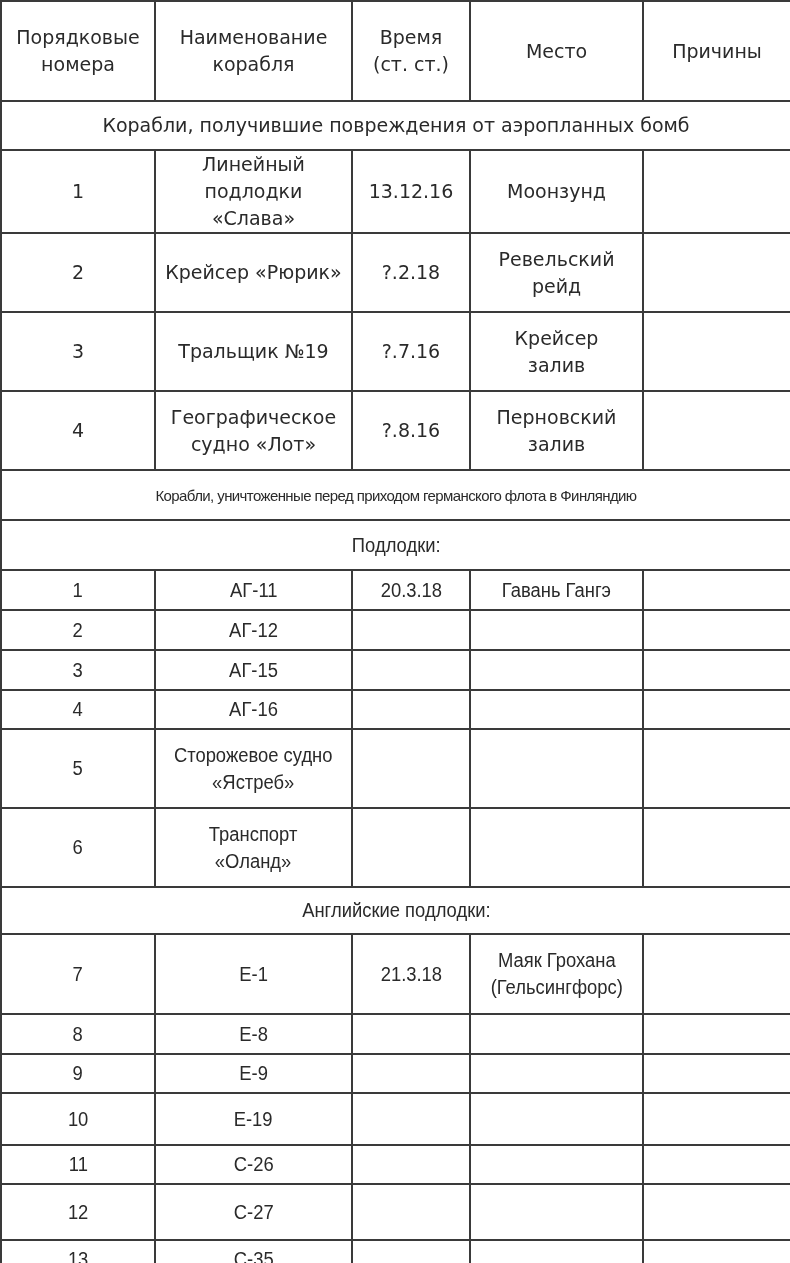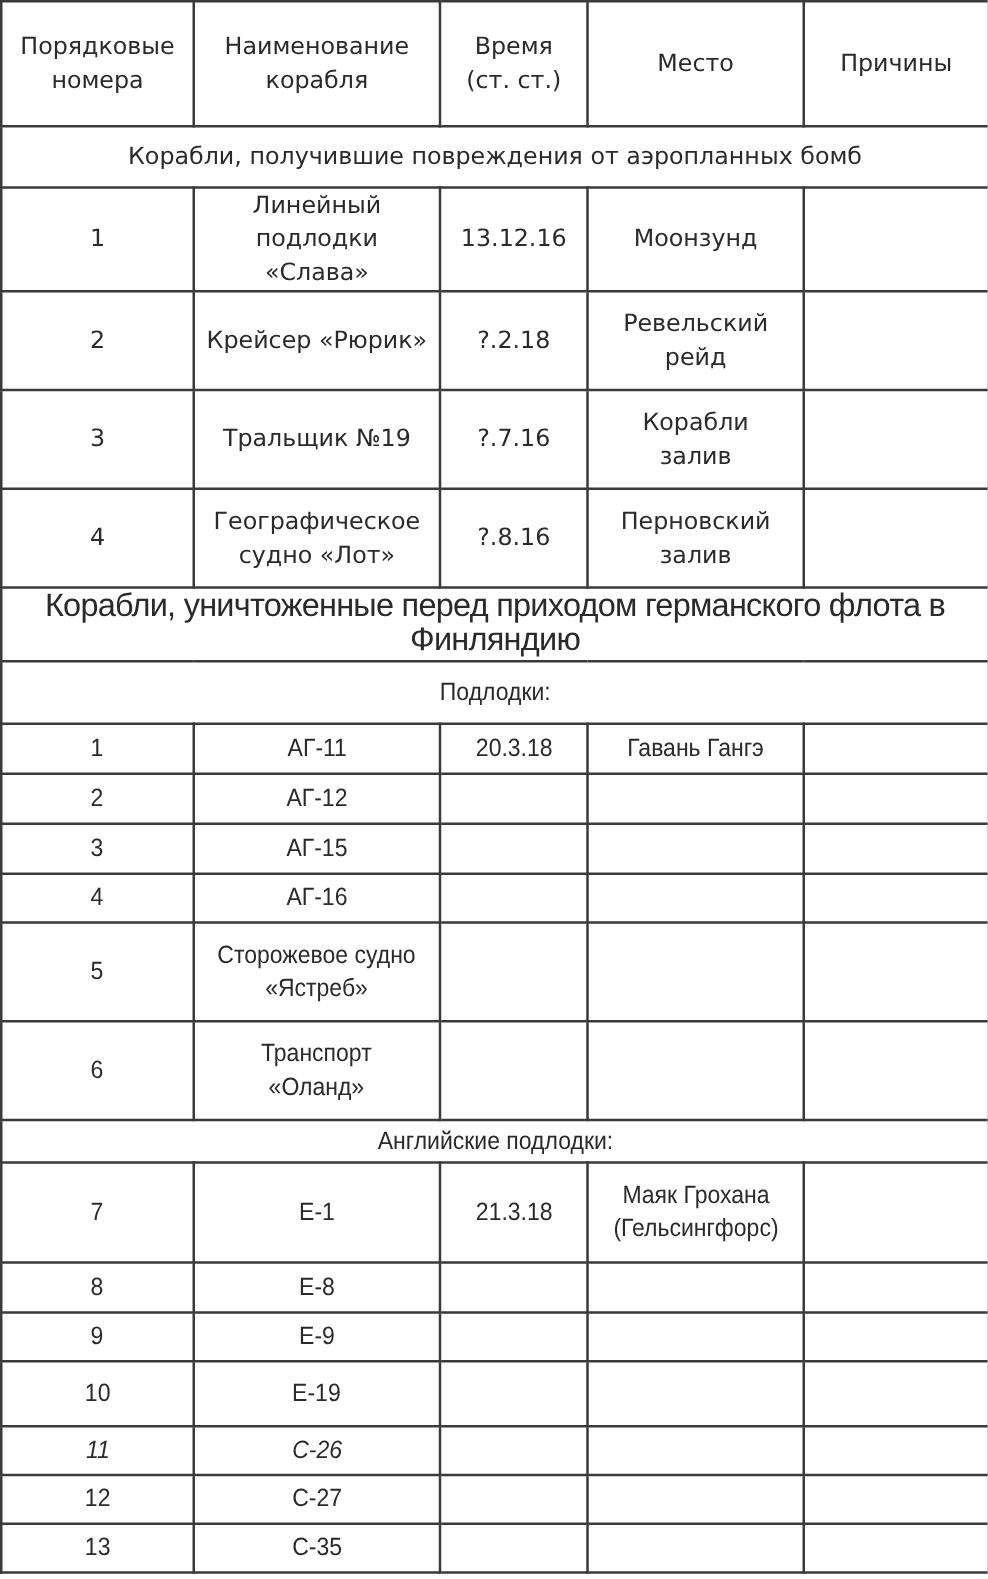--- a/index.html
+++ b/index.html
@@ -59,34 +59,34 @@
         <td><span>2</span></td>
         <td><span><span>Крейсер «Рюрик»</span></span></td>
         <td><span>?.2.18</span></td>
         <td><span><span>Ревельский</span><br><span>рейд</span></span></td>
         <td><span></span></td>
       </tr>
       <tr style="height: 79px;">
         <td><span>3</span></td>
         <td><span><span>Тральщик №19</span></span></td>
         <td><span>?.7.16</span></td>
-        <td><span><span>Корабли</span><br><span>залив</span></span></td>
+        <td><span><span>Крейсер</span><br><span>залив</span></span></td>
         <td><span></span></td>
       </tr>
       <tr style="height: 79px;">
         <td><span>4</span></td>
         <td><span><span>Географическое</span><br><span>судно «Лот»</span></span></td>
         <td><span>?.8.16</span></td>
         <td><span><span>Перновский</span><br><span>залив</span></span></td>
         <td><span></span></td>
       </tr>
     </tbody>
   <tbody>
     <tr style="height:50px">
-      <td colspan="5" class="section"><span class="cond tight" style="transform:none;font-size:26px;letter-spacing:-0.6px">Корабли, уничтоженные перед приходом германского флота в Финляндию</span></td>
+      <td colspan="5" class="section"><span class="cond tight" style="transform:none;font-size:15px;letter-spacing:-0.6px">Корабли, уничтоженные перед приходом германского флота в Финляндию</span></td>
     </tr>
     <tr style="height:50px">
       <td colspan="5" class="section"><span class="cond">Подлодки:</span></td>
     </tr>
   </tbody>
   <tbody id="sub-body">
       <tr style="height: 40px;">
         <td><span class="cond">1</span></td>
         <td><span class="cond"><span>АГ-11</span></span></td>
         <td><span class="cond">20.3.18</span></td>
@@ -123,21 +123,21 @@
       </tr>
       <tr style="height: 79px;">
         <td><span class="cond">6</span></td>
         <td><span class="cond"><span>Транспорт</span><br><span>«Оланд»</span></span></td>
         <td><span class="cond"></span></td>
         <td><span class="cond"><span></span></span></td>
         <td><span class="cond"></span></td>
       </tr>
     </tbody>
   <tbody>
-    <tr style="height:34px">
+    <tr style="height:47px">
       <td colspan="5" class="section"><span class="cond">Английские подлодки:</span></td>
     </tr>
   </tbody>
   <tbody id="eng-body">
       <tr style="height: 80px;">
         <td><span class="cond">7</span></td>
         <td><span class="cond"><span>Е-1</span></span></td>
         <td><span class="cond">21.3.18</span></td>
         <td><span class="cond"><span>Маяк Грохана</span><br><span>(Гельсингфорс)</span></span></td>
         <td><span class="cond"></span></td>
@@ -156,28 +156,28 @@
         <td><span class="cond"><span></span></span></td>
         <td><span class="cond"></span></td>
       </tr>
       <tr style="height: 52px;">
         <td><span class="cond">10</span></td>
         <td><span class="cond"><span>Е-19</span></span></td>
         <td><span class="cond"></span></td>
         <td><span class="cond"><span></span></span></td>
         <td><span class="cond"></span></td>
       </tr>
-      <tr style="height: 39px; font-style: italic;">
+      <tr style="height: 39px;">
         <td><span class="cond">11</span></td>
         <td><span class="cond"><span>С-26</span></span></td>
         <td><span class="cond"></span></td>
         <td><span class="cond"><span></span></span></td>
         <td><span class="cond"></span></td>
       </tr>
-      <tr style="height: 39px;">
+      <tr style="height: 56px;">
         <td><span class="cond">12</span></td>
         <td><span class="cond"><span>С-27</span></span></td>
         <td><span class="cond"></span></td>
         <td><span class="cond"><span></span></span></td>
         <td><span class="cond"></span></td>
       </tr>
       <tr style="height: 39px;">
         <td><span class="cond">13</span></td>
         <td><span class="cond"><span>С-35</span></span></td>
         <td><span class="cond"></span></td>

